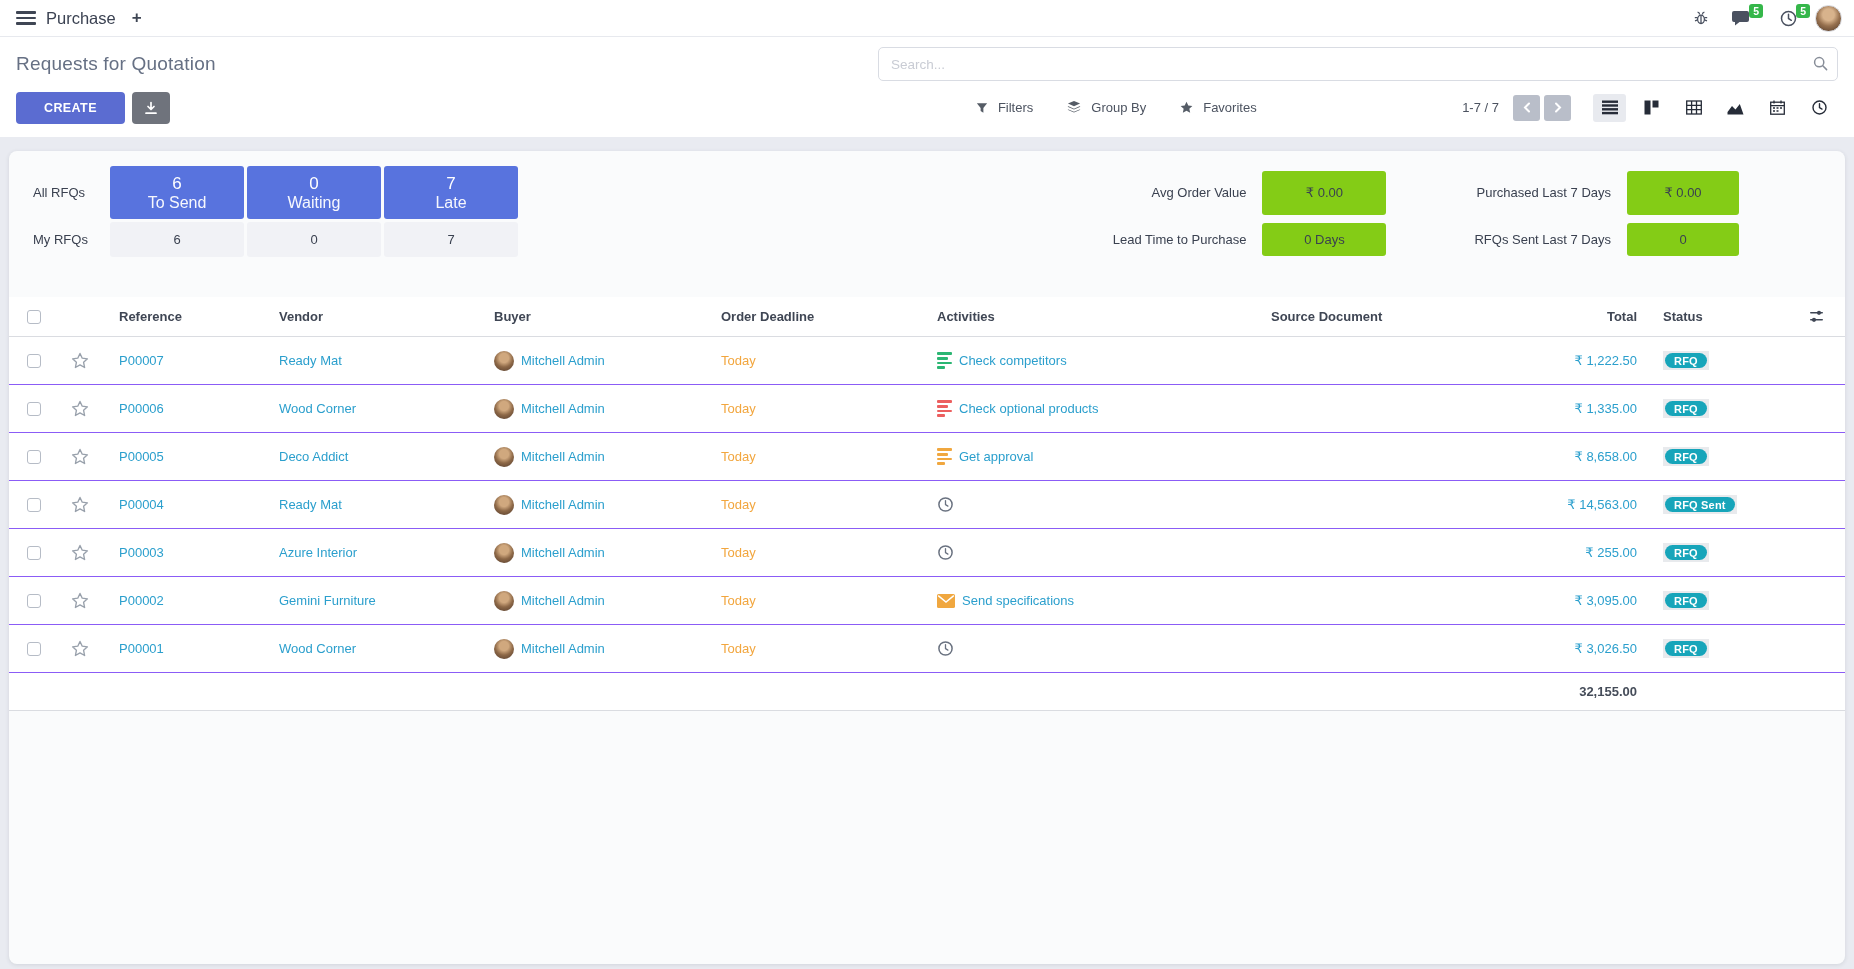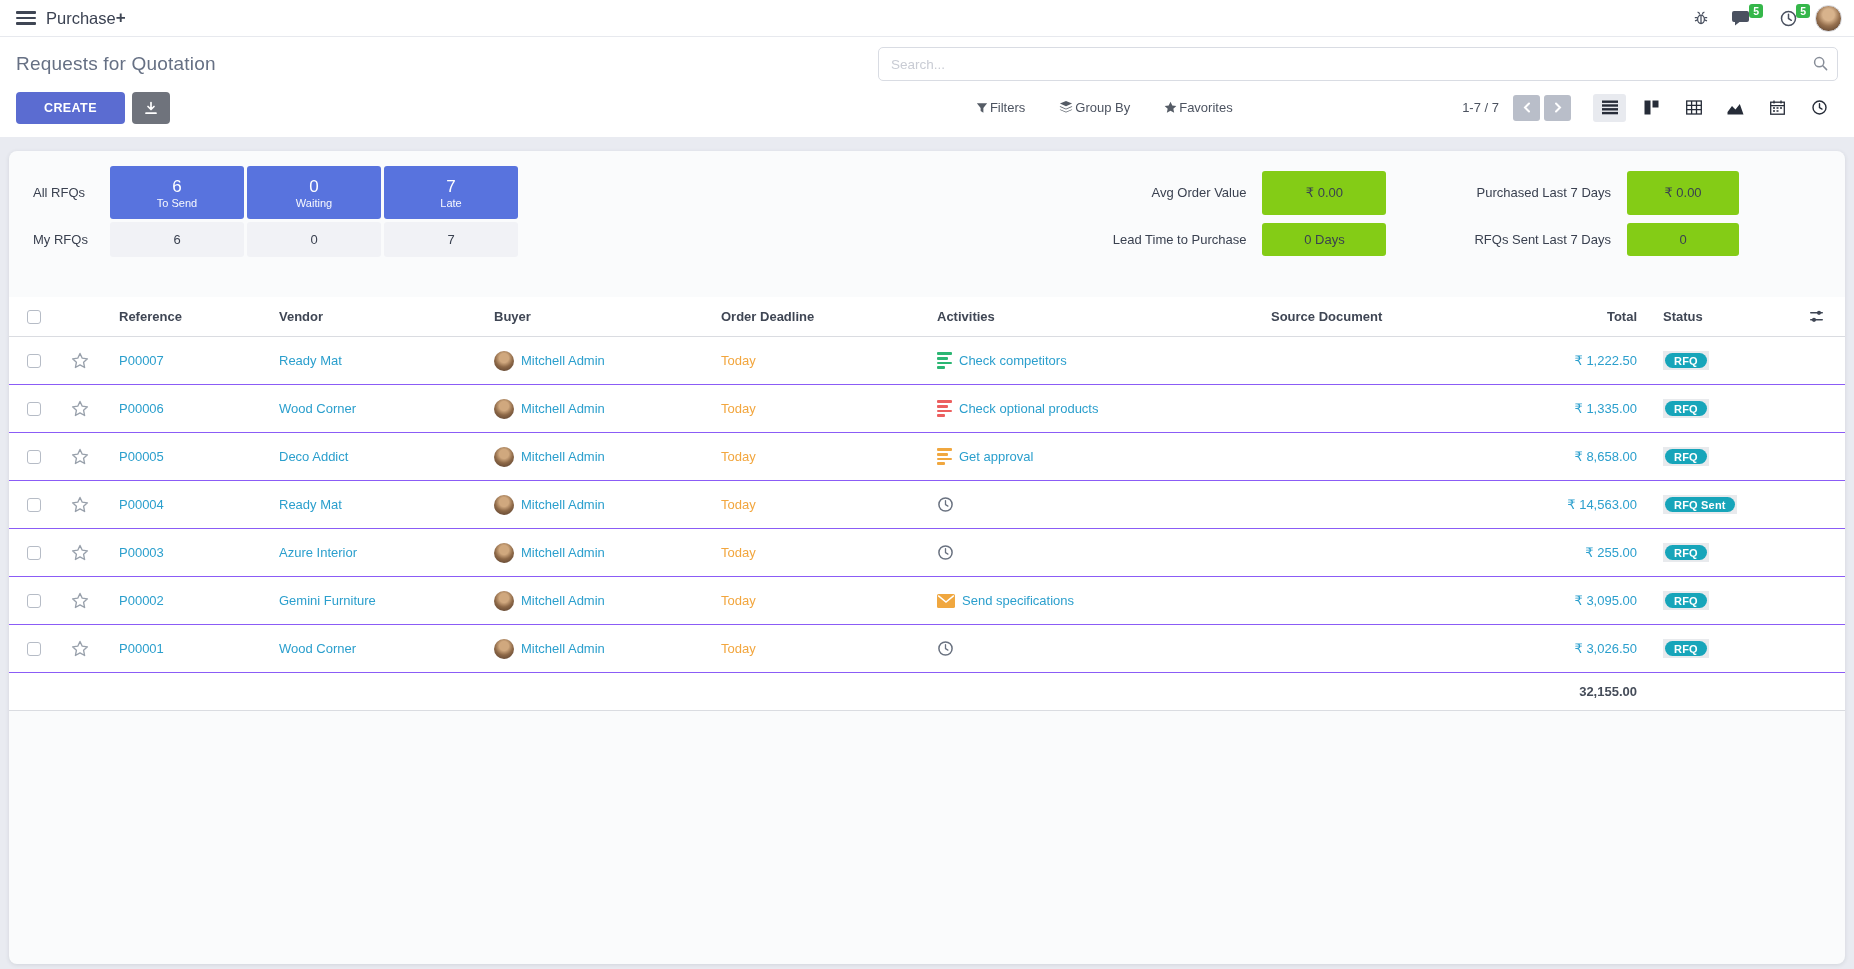--- a/index.html
+++ b/index.html
@@ -9,21 +9,21 @@
   :root{
     --accent:#5b6cd1; --tile:#5873de; --link:#2b9fcd; --warning:#f2a63e;
     --status:#17a5ba; --badge:#35b74a; --hdr:#3f4654;
   }
   svg{display:block}
   
   .navbar{height:37px;background:#fff;border-bottom:1px solid #e7e9ee;
     display:flex;align-items:center;padding:0 10px;}
   .burger{width:20px;display:flex;flex-direction:column;gap:3px;margin:0 10px 0 6px;cursor:pointer}
   .burger i{display:block;height:2.5px;background:#3f4654;border-radius:1px}
-  .app-name{font-size:16.5px;color:#3b4252;font-weight:500;margin-right:0}
+  .app-name{font-size:16.5px;color:#3b4252;font-weight:500;margin-right:16px}
   .nav-plus{color:#3f4654;font-size:17px;font-weight:bold;cursor:pointer}
   .nav-spacer{flex:1}
   .nav-ico{position:relative;margin-left:22px;cursor:pointer}
   .nav-badge{position:absolute;top:-6px;right:-13px;background:var(--badge);color:#fff;
     font-size:10.5px;font-weight:bold;padding:1px 4px;border-radius:3px;line-height:1.2}
   .nav-avatar{width:27px;height:27px;border-radius:50%;margin-left:18px;margin-right:2px;cursor:pointer;
     background:radial-gradient(circle at 50% 35%, #d8b38c 0 28%, #96704e 55%, #5f4430 90%);
     border:1px solid #d6d8de}
   
   .cpanel{background:#fff;padding:9px 16px 13px;}
@@ -35,41 +35,41 @@
     font-family:"Liberation Sans","DejaVu Sans",sans-serif}
   .search-input::placeholder{color:#c9ccd4}
   .search-ico{position:absolute;right:10px;top:9px}
   .cp-row2{display:flex;align-items:center;margin-top:9px;height:33px}
   .btn-create{background:var(--accent);color:#fff;border:none;border-radius:4px;
     font-size:12.5px;font-weight:bold;letter-spacing:.4px;padding:9px 28px;cursor:pointer;
     font-family:"Liberation Sans",sans-serif}
   .btn-export{background:#6f737c;border:none;border-radius:4px;width:38px;height:32px;
     margin-left:7px;display:flex;align-items:center;justify-content:center;cursor:pointer}
   .filters-zone{display:flex;align-items:center;gap:34px;margin-left:806px;font-size:13px;color:#4c5360}
-  .fitem{display:flex;align-items:center;gap:2px;cursor:pointer;white-space:nowrap}
+  .fitem{display:flex;align-items:center;gap:10px;cursor:pointer;white-space:nowrap}
   .pager-zone{margin-left:auto;display:flex;align-items:center}
   .pager-text{font-size:13px;color:#4c5360;margin-right:10px}
   .pg-btn{width:27px;height:26px;background:#b9bec9;border:none;border-radius:3px;
     display:flex;align-items:center;justify-content:center;cursor:pointer;margin-left:4px}
   .switcher{display:flex;align-items:center;gap:9px;margin-left:22px;margin-right:2px}
   .sw-btn{width:33px;height:28px;border-radius:3px;display:flex;align-items:center;
     justify-content:center;cursor:pointer}
   .sw-btn.active{background:#e8eaef}
   
   .card{margin:14px 9px;background:#fafbfc;border-radius:8px;min-height:813px;
     box-shadow:0 1px 4px rgba(44,50,66,.12);overflow:hidden}
   
   .dash{display:flex;padding:15px 6px 0 14px}
   .dash-left{display:grid;grid-template-columns:84px repeat(3,134px);
     grid-template-rows:53px 35px;column-gap:3px;row-gap:3px;align-items:stretch}
   .dash-rowlabel{display:flex;align-items:center;font-size:13px;color:#3a4150;padding-left:10px}
   .tile-blue{background:var(--tile);border-radius:3px;color:#fff;display:flex;flex-direction:column;
     align-items:center;justify-content:center;cursor:pointer}
   .tile-blue .t-num{font-size:17px;line-height:1.25}
-  .tile-blue .t-lbl{font-size:11px;opacity:.95}
+  .tile-blue .t-lbl{font-size:16px;opacity:.95}
   .tile-grey{background:#f1f2f6;border-radius:3px;display:flex;align-items:center;
     justify-content:center;font-size:13px;color:#3a4150;cursor:pointer}
   .kpis{margin-left:auto;margin-right:100px;display:grid;
     grid-template-columns:auto 124px auto 112px;grid-template-rows:53px 35px;
     column-gap:16px;row-gap:3px;align-items:center;font-size:13px;color:#3a4150}
   .kpi-label{text-align:right;white-space:nowrap}
   .kpi-label.second{padding-left:72px}
   .kpi-box{background:#84cc16;border-radius:3px;display:flex;align-items:center;
     justify-content:center;font-size:13px;color:#3a4150}
   .kpi-box.tall{height:44px}

